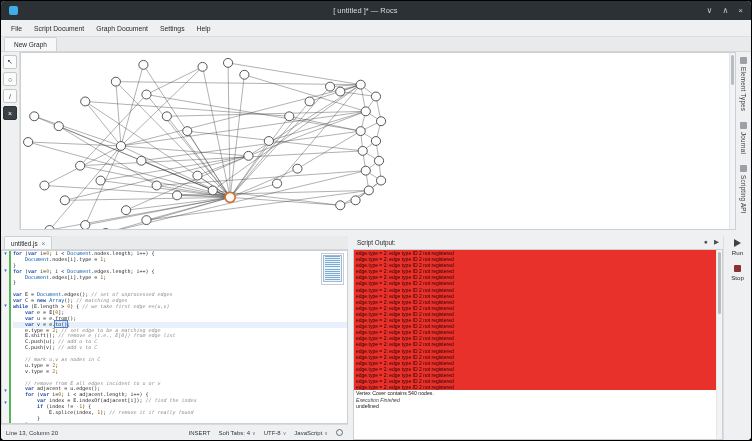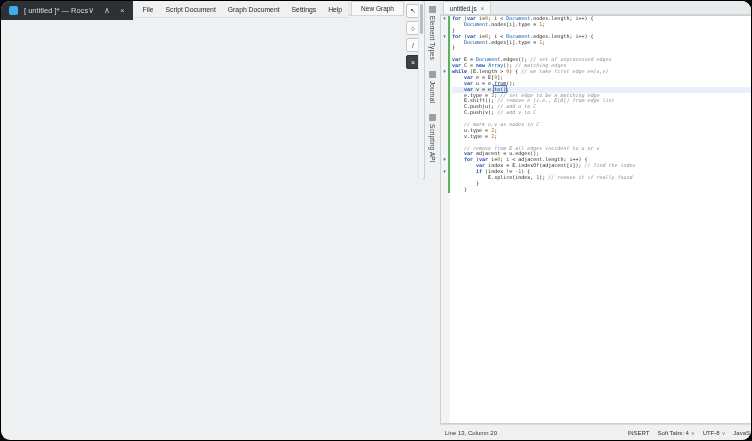--- a/index.html
+++ b/index.html
@@ -1,17 +1,17 @@
 <!DOCTYPE html>
 <html><head>
 <meta charset="utf-8">
 <style>
   html,body{margin:0;padding:0;}
   body{width:752px;height:441px;background:#08090a;font-family:"Liberation Sans",sans-serif;overflow:hidden;position:relative;}
-  .window{position:absolute;inset:1px;border-radius:9px;background:#eff0f1;overflow:hidden;display:flex;flex-direction:row;box-shadow:0 0 0 1px #000;}
+  .window{position:absolute;inset:1px;border-radius:4px;background:#eff0f1;overflow:hidden;display:flex;flex-direction:column;box-shadow:0 0 0 1px #000;}
   
   .titlebar{height:19px;flex:none;background:#2c3136;display:flex;align-items:center;padding:0 8px;}
   .app-icon{width:9px;height:9px;border-radius:2px;background:#3daee9;margin-right:6px;flex:none;}
   .title{flex:1;text-align:center;color:#d7dadd;font-size:7.5px;}
   .winbtns{display:flex;gap:10px;}
   .winbtns span{color:#c8ccd0;font-size:8px;line-height:8px;}
   
   .menubar{height:16px;flex:none;background:#eff0f1;border-bottom:1px solid #dcdee0;display:flex;align-items:center;padding-left:4px;}
   .menu-item{font-size:6.8px;color:#26292c;padding:0 6px;}
   

